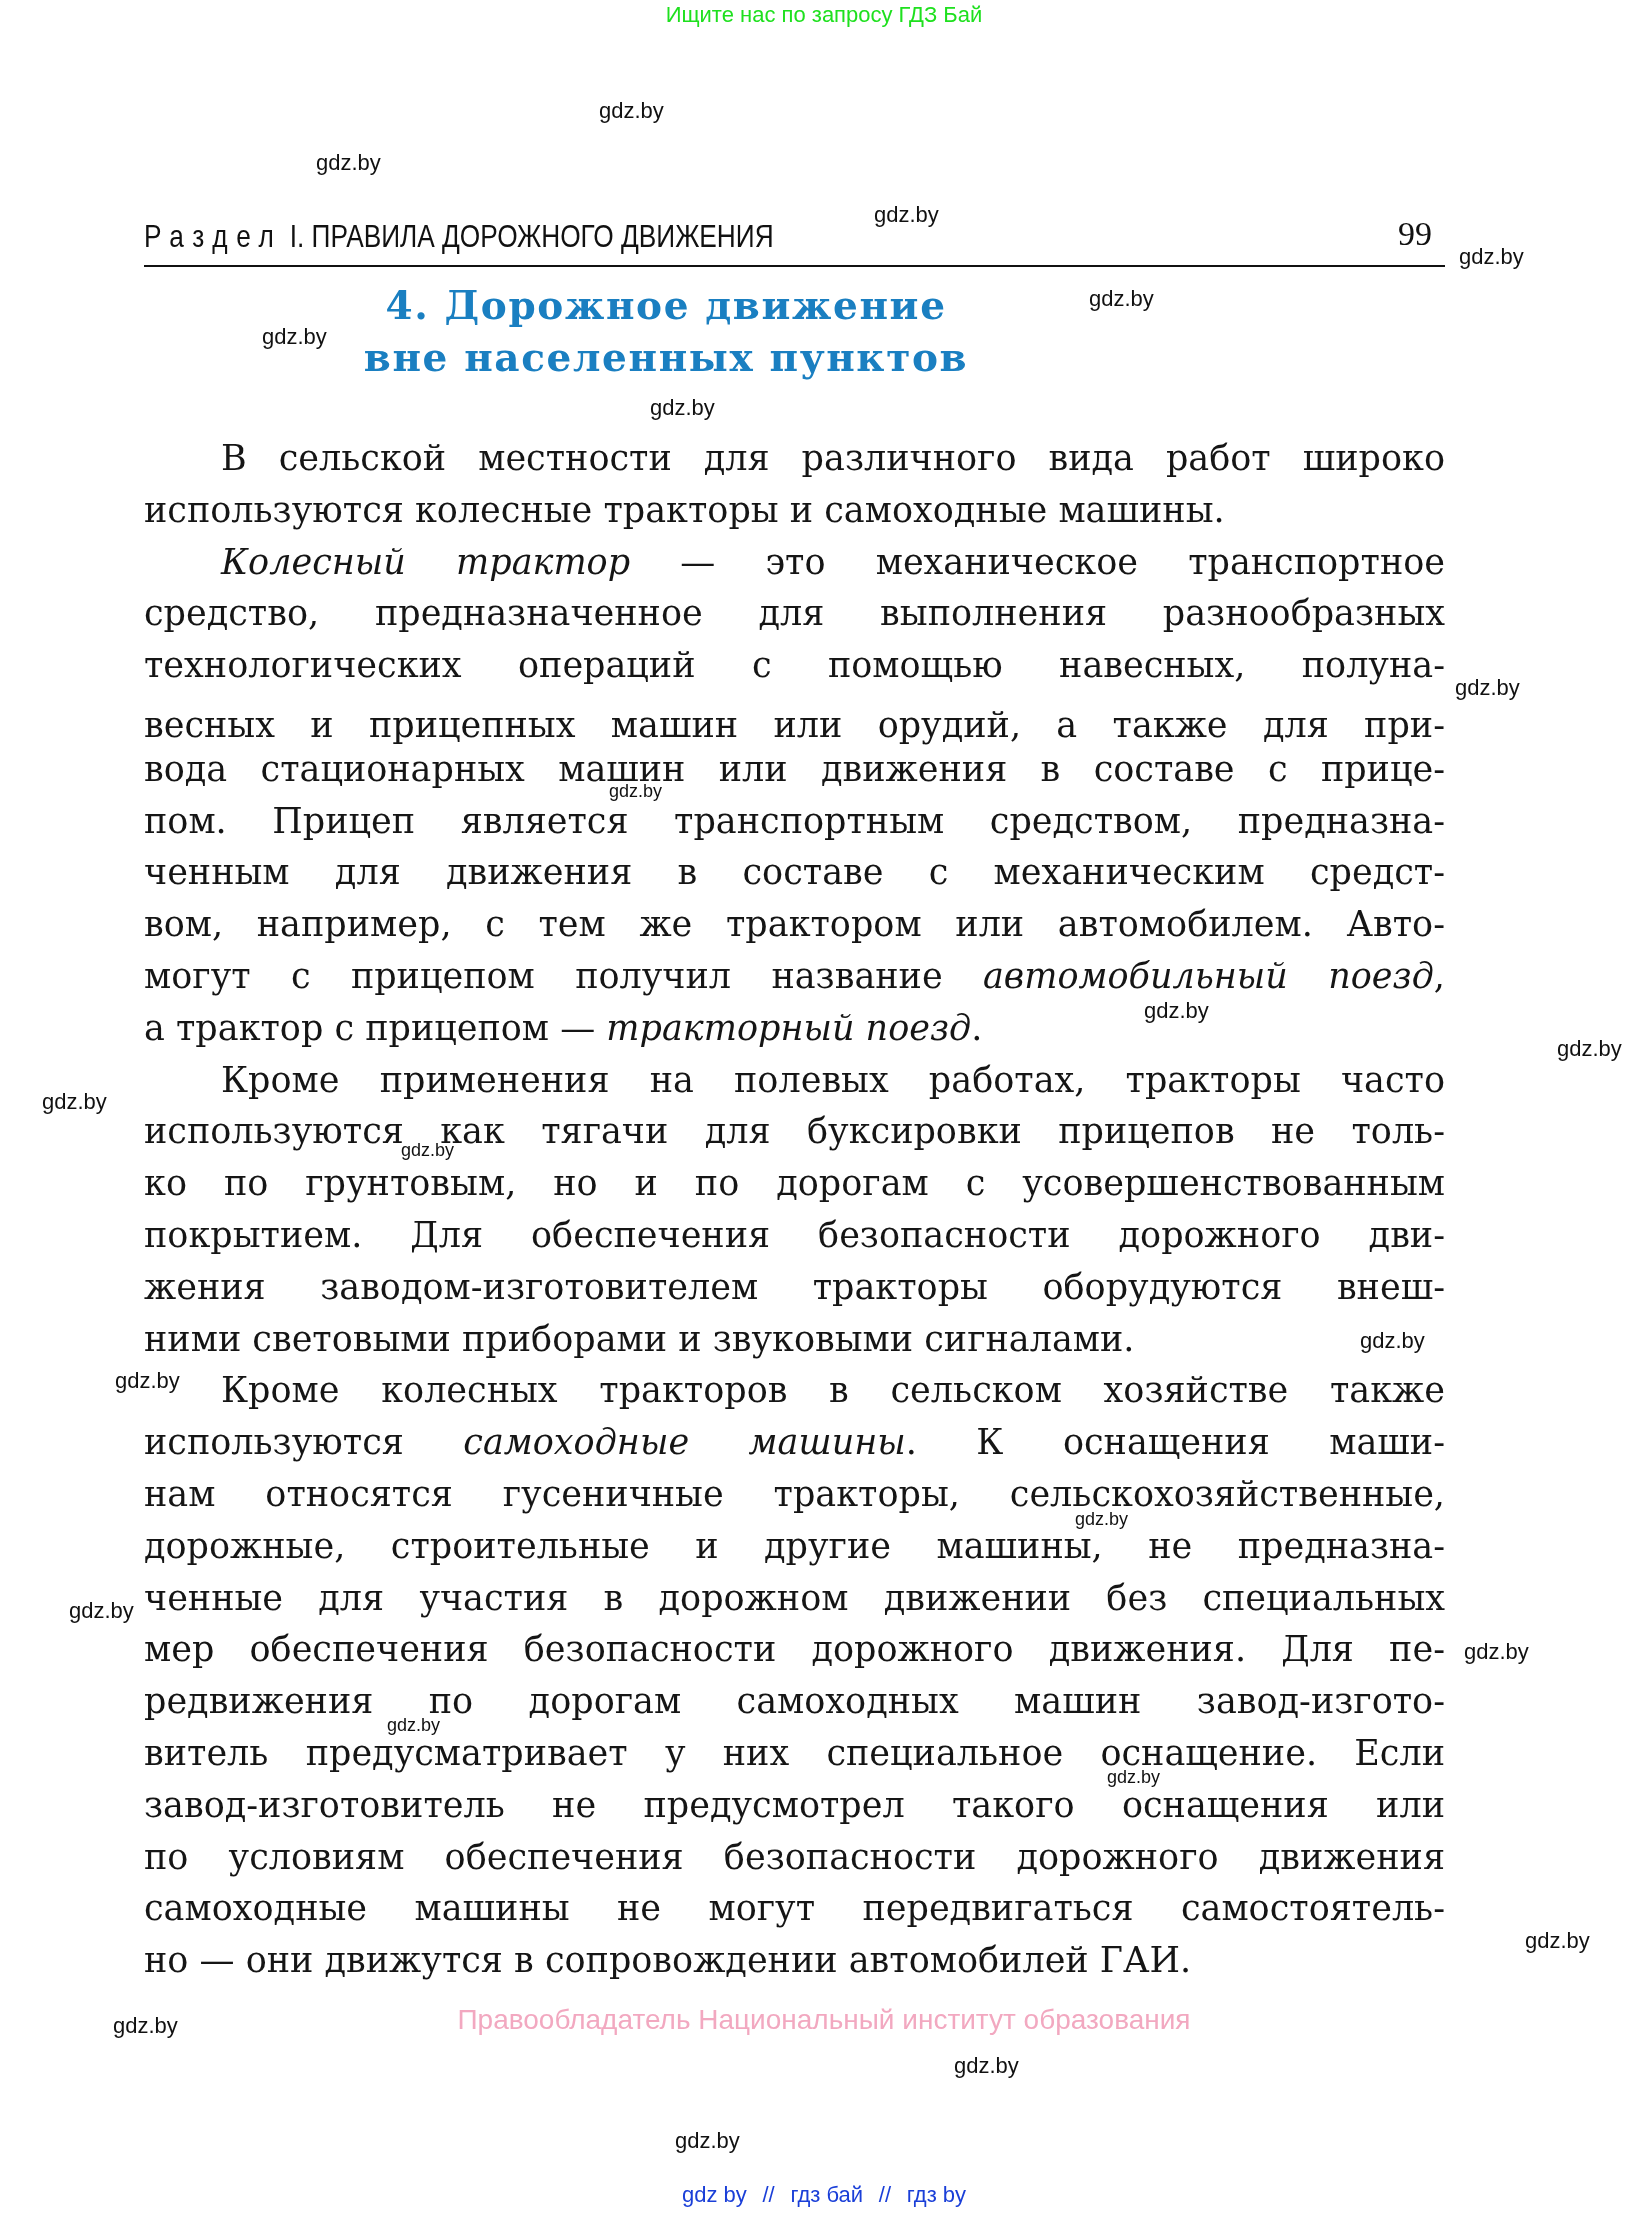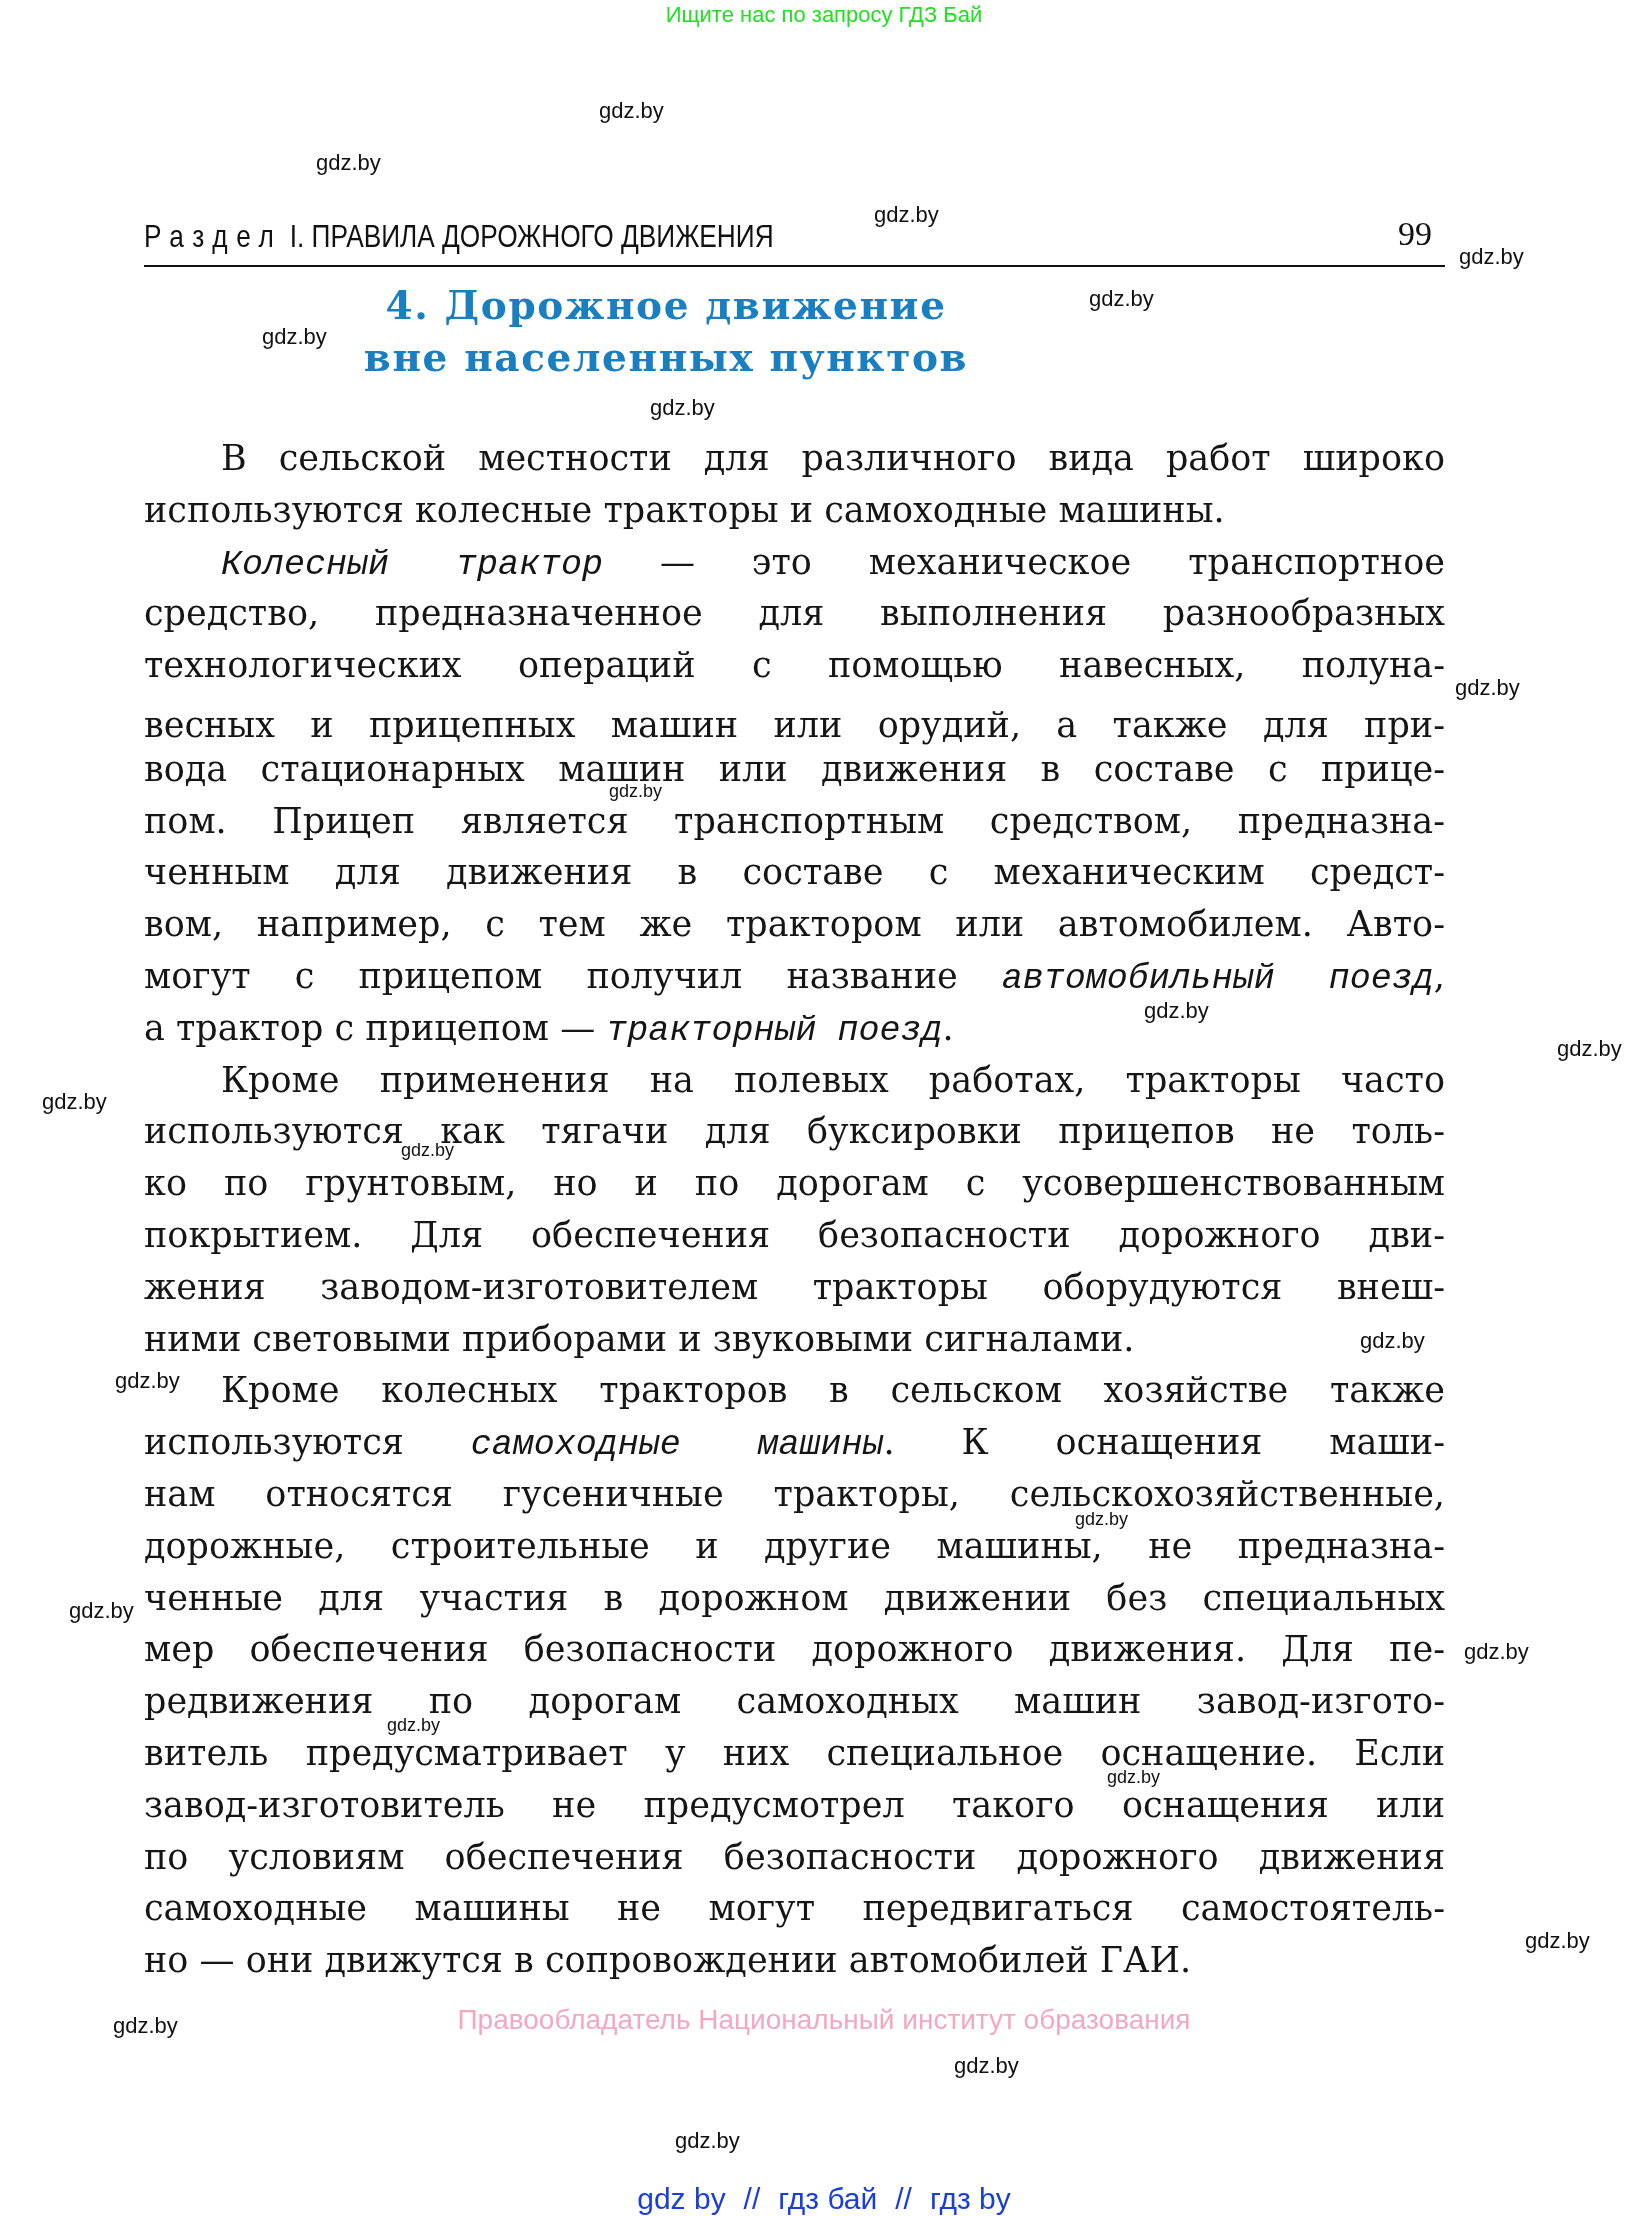--- a/index.html
+++ b/index.html
@@ -16,25 +16,25 @@
     font-size:34px; color:#111; }
   .head-rule { left:144px; top:265px; width:1301px; height:2.4px; background:#111; }
   .title { left:0; width:1332px; text-align:center; font-family:"DejaVu Serif", serif;
     font-weight:bold; font-size:39px; color:#1a7fc1; letter-spacing:1.6px; }
   .body-text { left:144px; width:1301px; font-family:"DejaVu Serif", serif;
     font-size:35px; color:#151515; }
   .line { position:absolute; left:0; width:1301px; height:52px; line-height:52px;
     text-align:justify; text-align-last:justify; white-space:nowrap; }
   .line.indent { left:77px; width:1224px; }
   .line.last { text-align-last:left; }
-  .line i { font-style:italic;font-family:Liberation Mono, monospace; }
+  .line i { font-style:italic; }
   .pink { left:0; width:1648px; text-align:center; top:2004px;
     font-family:"Liberation Sans", sans-serif; font-size:28px; color:#f2a8c0; }
   .bottom-links { left:0; width:1648px; text-align:center; top:2182px;
-    font-family:"Liberation Sans", sans-serif; font-size:30px; color:#1a3fd8; }
+    font-family:"Liberation Sans", sans-serif; font-size:22px; color:#1a3fd8; }
   .bottom-links span { margin:0 4.8px; }
 </style>
 </head>
 <body>
 
 <div class="abs top-banner">Ищите нас по запросу ГДЗ Бай</div>
 
 <div class="abs running-head">
   <span class="spaced">Раздел</span>
   <span>I. ПРАВИЛА ДОРОЖНОГО ДВИЖЕНИЯ</span>

